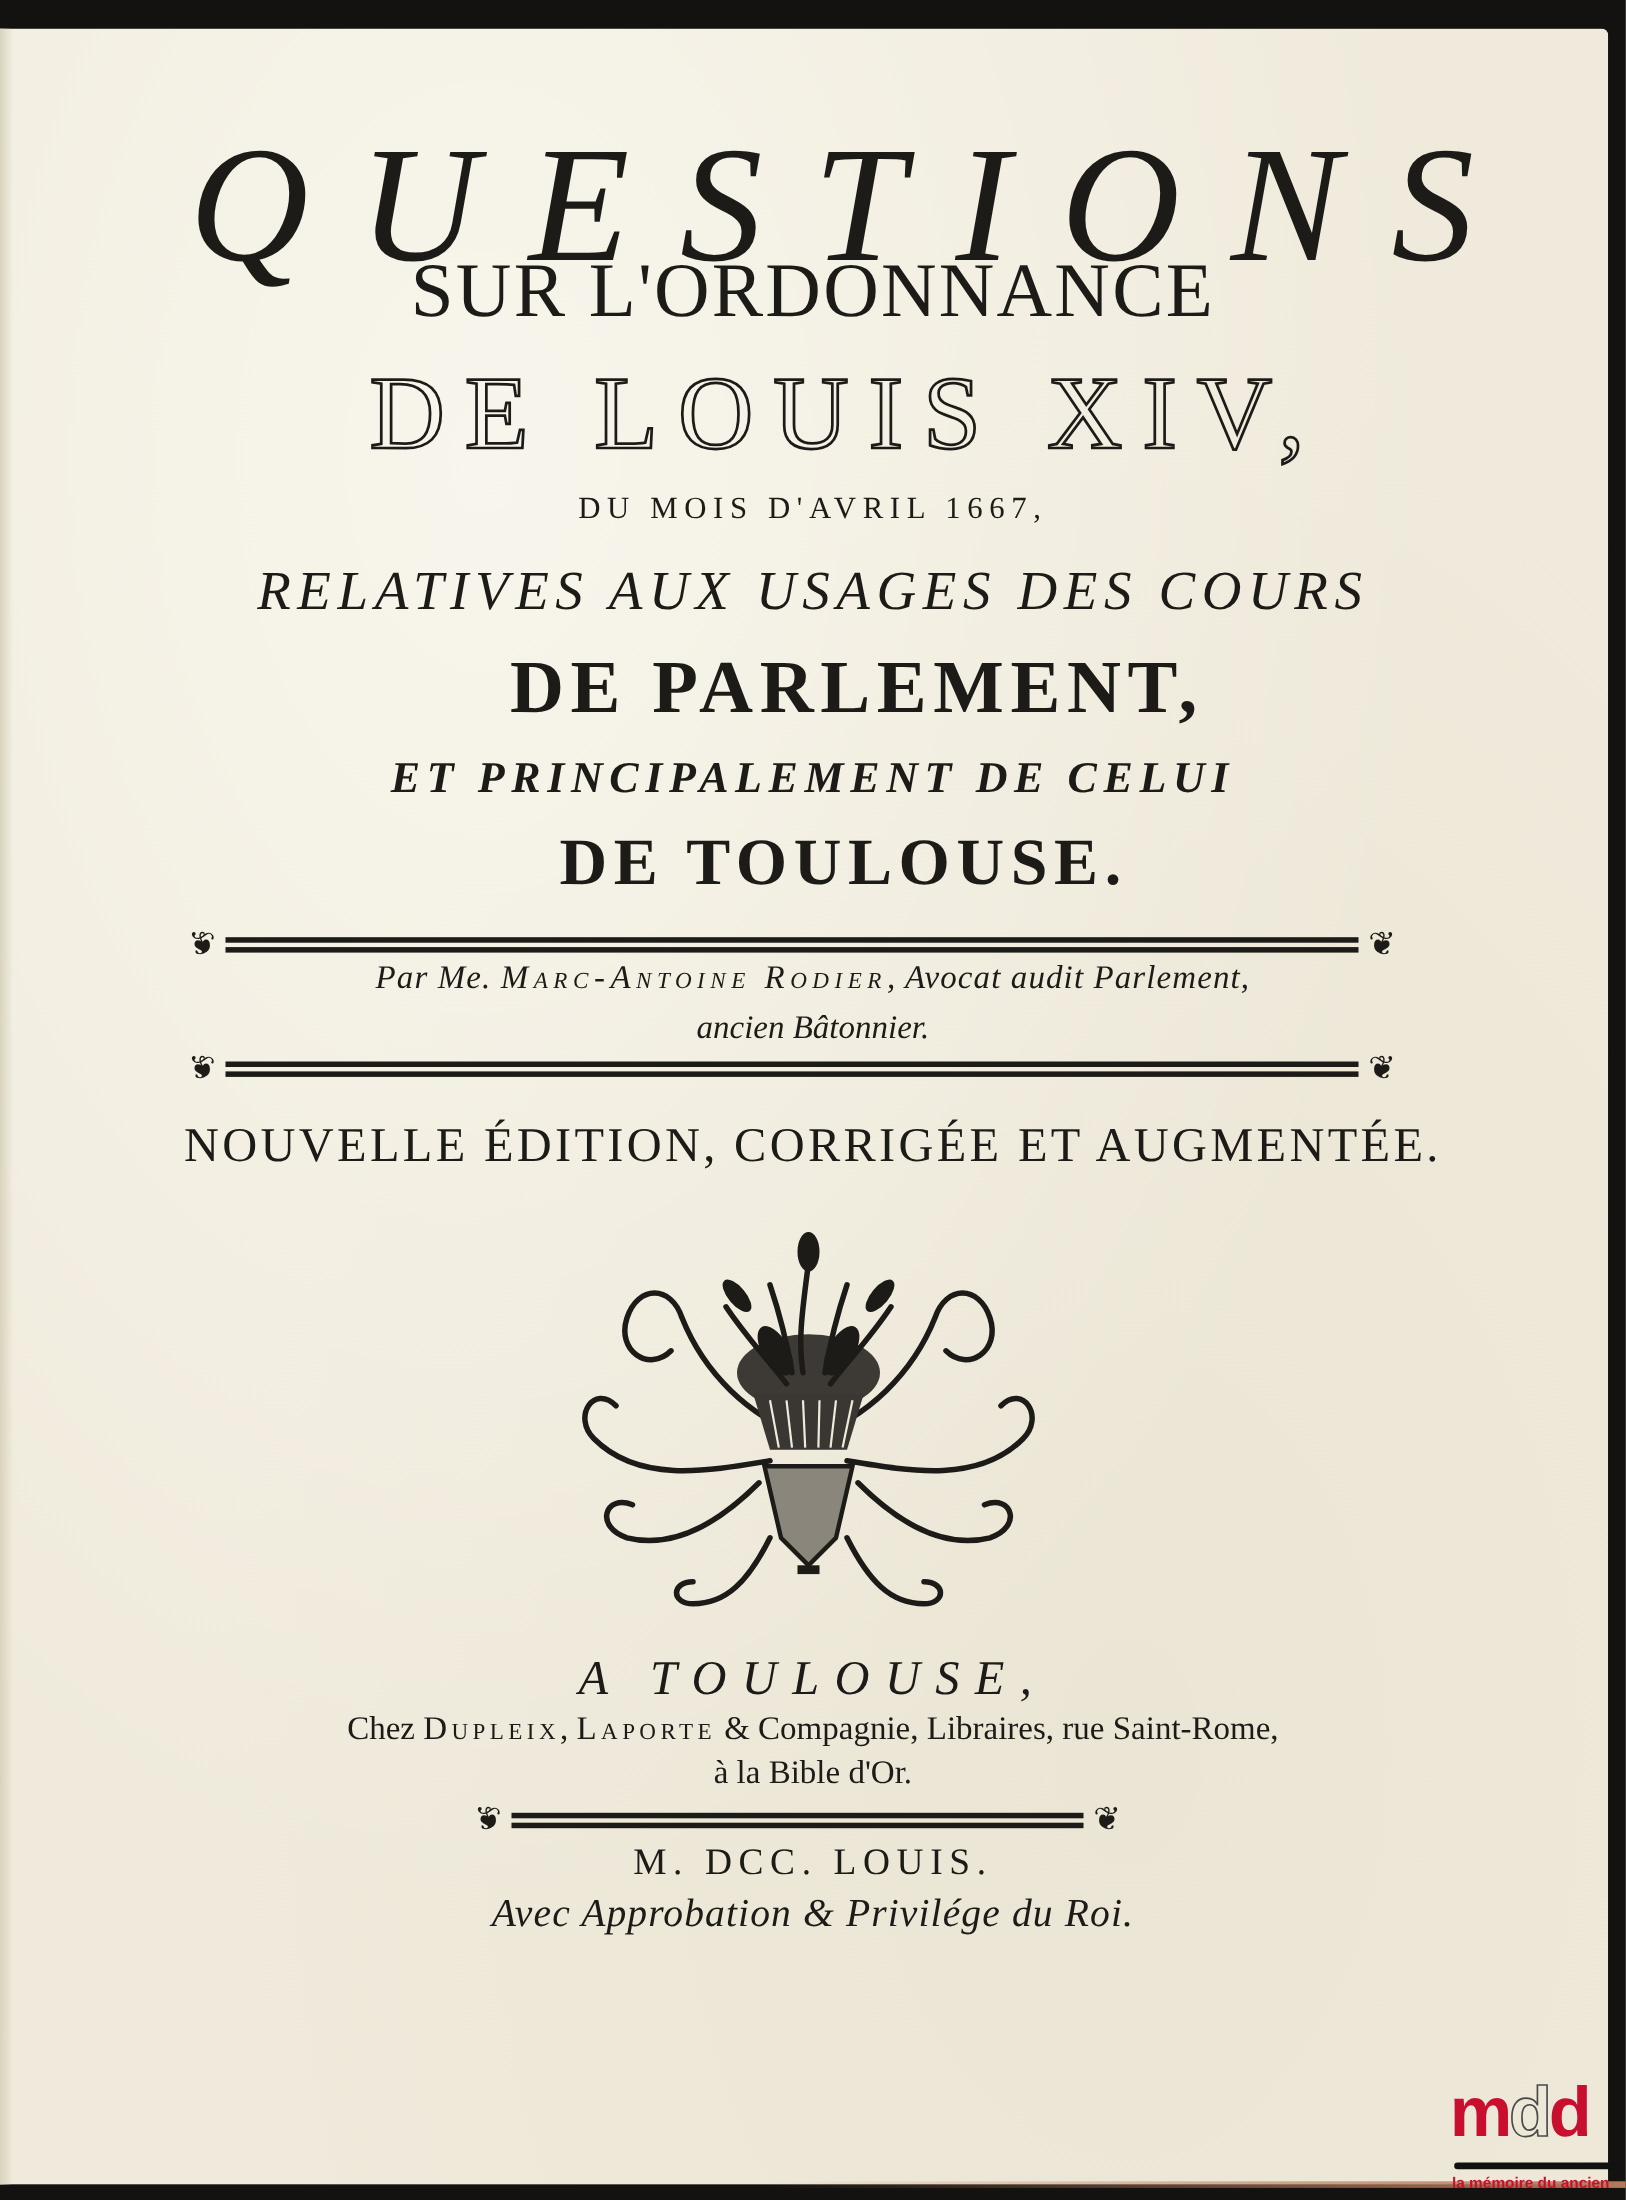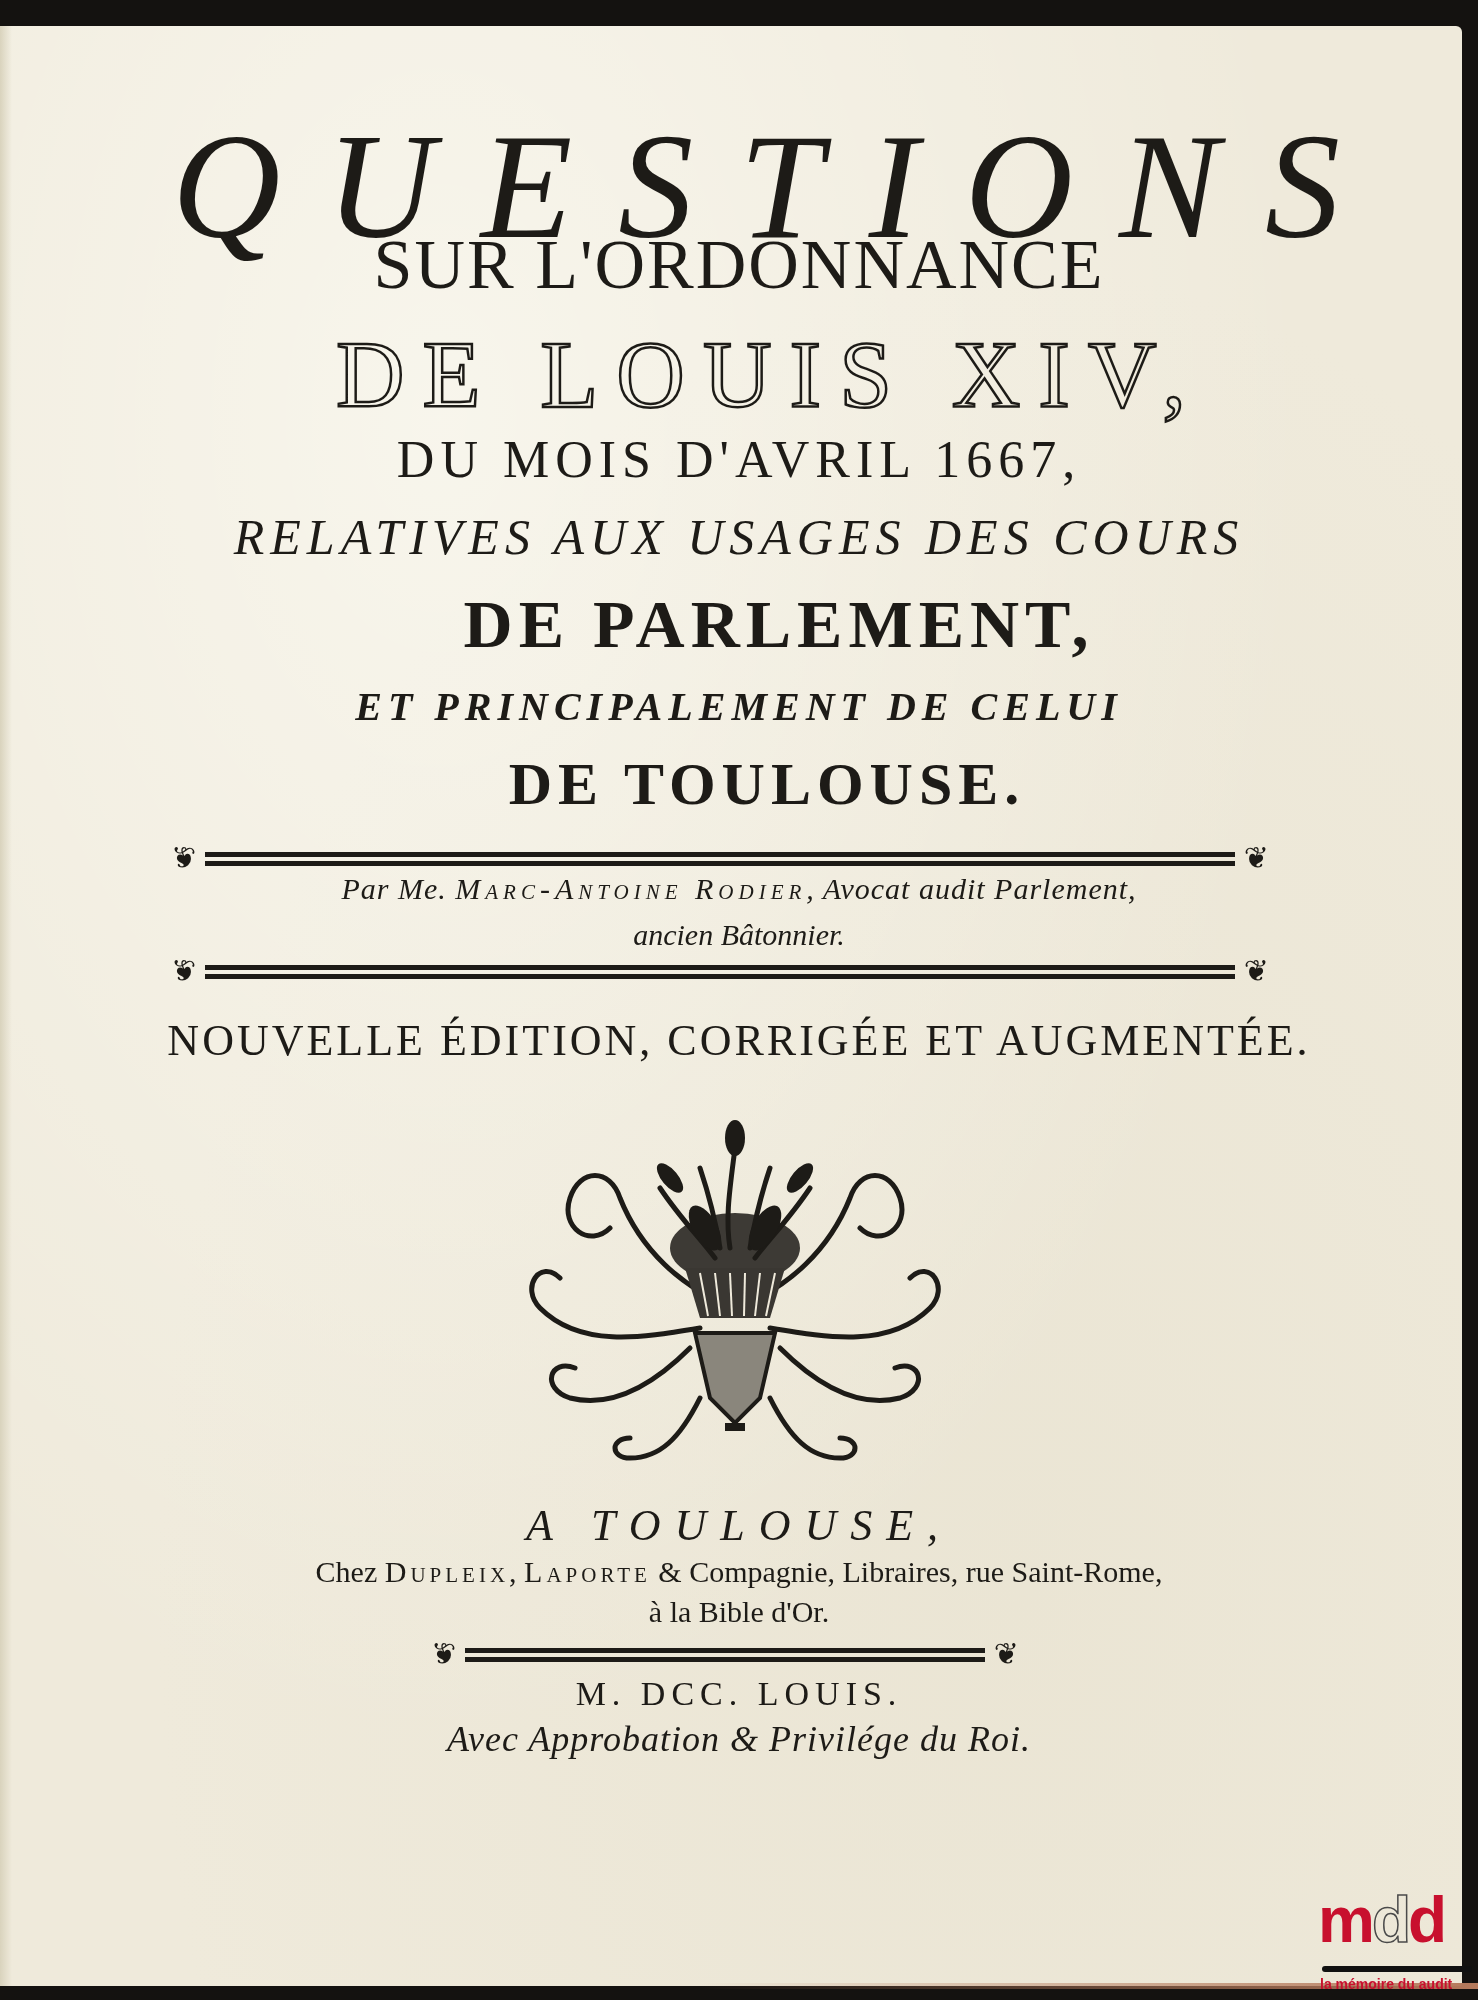--- a/index.html
+++ b/index.html
@@ -31,21 +31,21 @@
   .title-questions {
     top: 100px; font-size: 150px; font-style: italic; letter-spacing: 46px;
     padding-left: 40px;
     font-family: "Liberation Serif", serif;
   }
   .sur-ordonnance { top: 225px; font-size: 70px; letter-spacing: 2px; }
   .de-louis {
     top: 320px; font-size: 95px; letter-spacing: 18px;
     color: transparent; padding-left: 31px; -webkit-text-stroke: 2.5px #1d1b17;
   }
-  .du-mois { top: 430px; font-size: 52px; letter-spacing: 6px; }
+  .du-mois { top: 447px; font-size: 28px; letter-spacing: 6px; }
   .relatives { top: 508px; font-size: 50px; font-style: italic; letter-spacing: 6px; }
   .de-parlement { top: 585px; font-size: 68px; font-weight: bold; letter-spacing: 6px; padding-left: 40px; }
   .et-principalement { top: 683px; font-size: 40px; font-style: italic; font-weight: bold; letter-spacing: 6px; }
   .de-toulouse { top: 750px; font-size: 60px; font-weight: bold; letter-spacing: 6px; margin-left: 28px; }
   .rule {
     position: absolute; height: 14px;
     border-top: 5px solid #1d1b17; border-bottom: 5px solid #1d1b17;
     box-sizing: border-box;
   }
   .rule::before, .rule::after {
@@ -155,14 +155,14 @@
 <div class="line bible">à la Bible d'Or.</div>
 
 <div class="rule rule-3"></div>
 
 <div class="line year">M. DCC. LOUIS.</div>
 <div class="line privilege">Avec Approbation &amp; Privilége du Roi.</div>
 
 <div class="logo">
   <div class="logo-text"><span class="logo-m">m</span><span class="logo-d1">d</span><span class="logo-d2">d</span></div>
   <div class="logo-bar"></div>
-  <div class="logo-tagline">la mémoire du audit</div>
+  <div class="logo-tagline">la mémoire du ancien</div>
 </div>
 
 </body></html>

